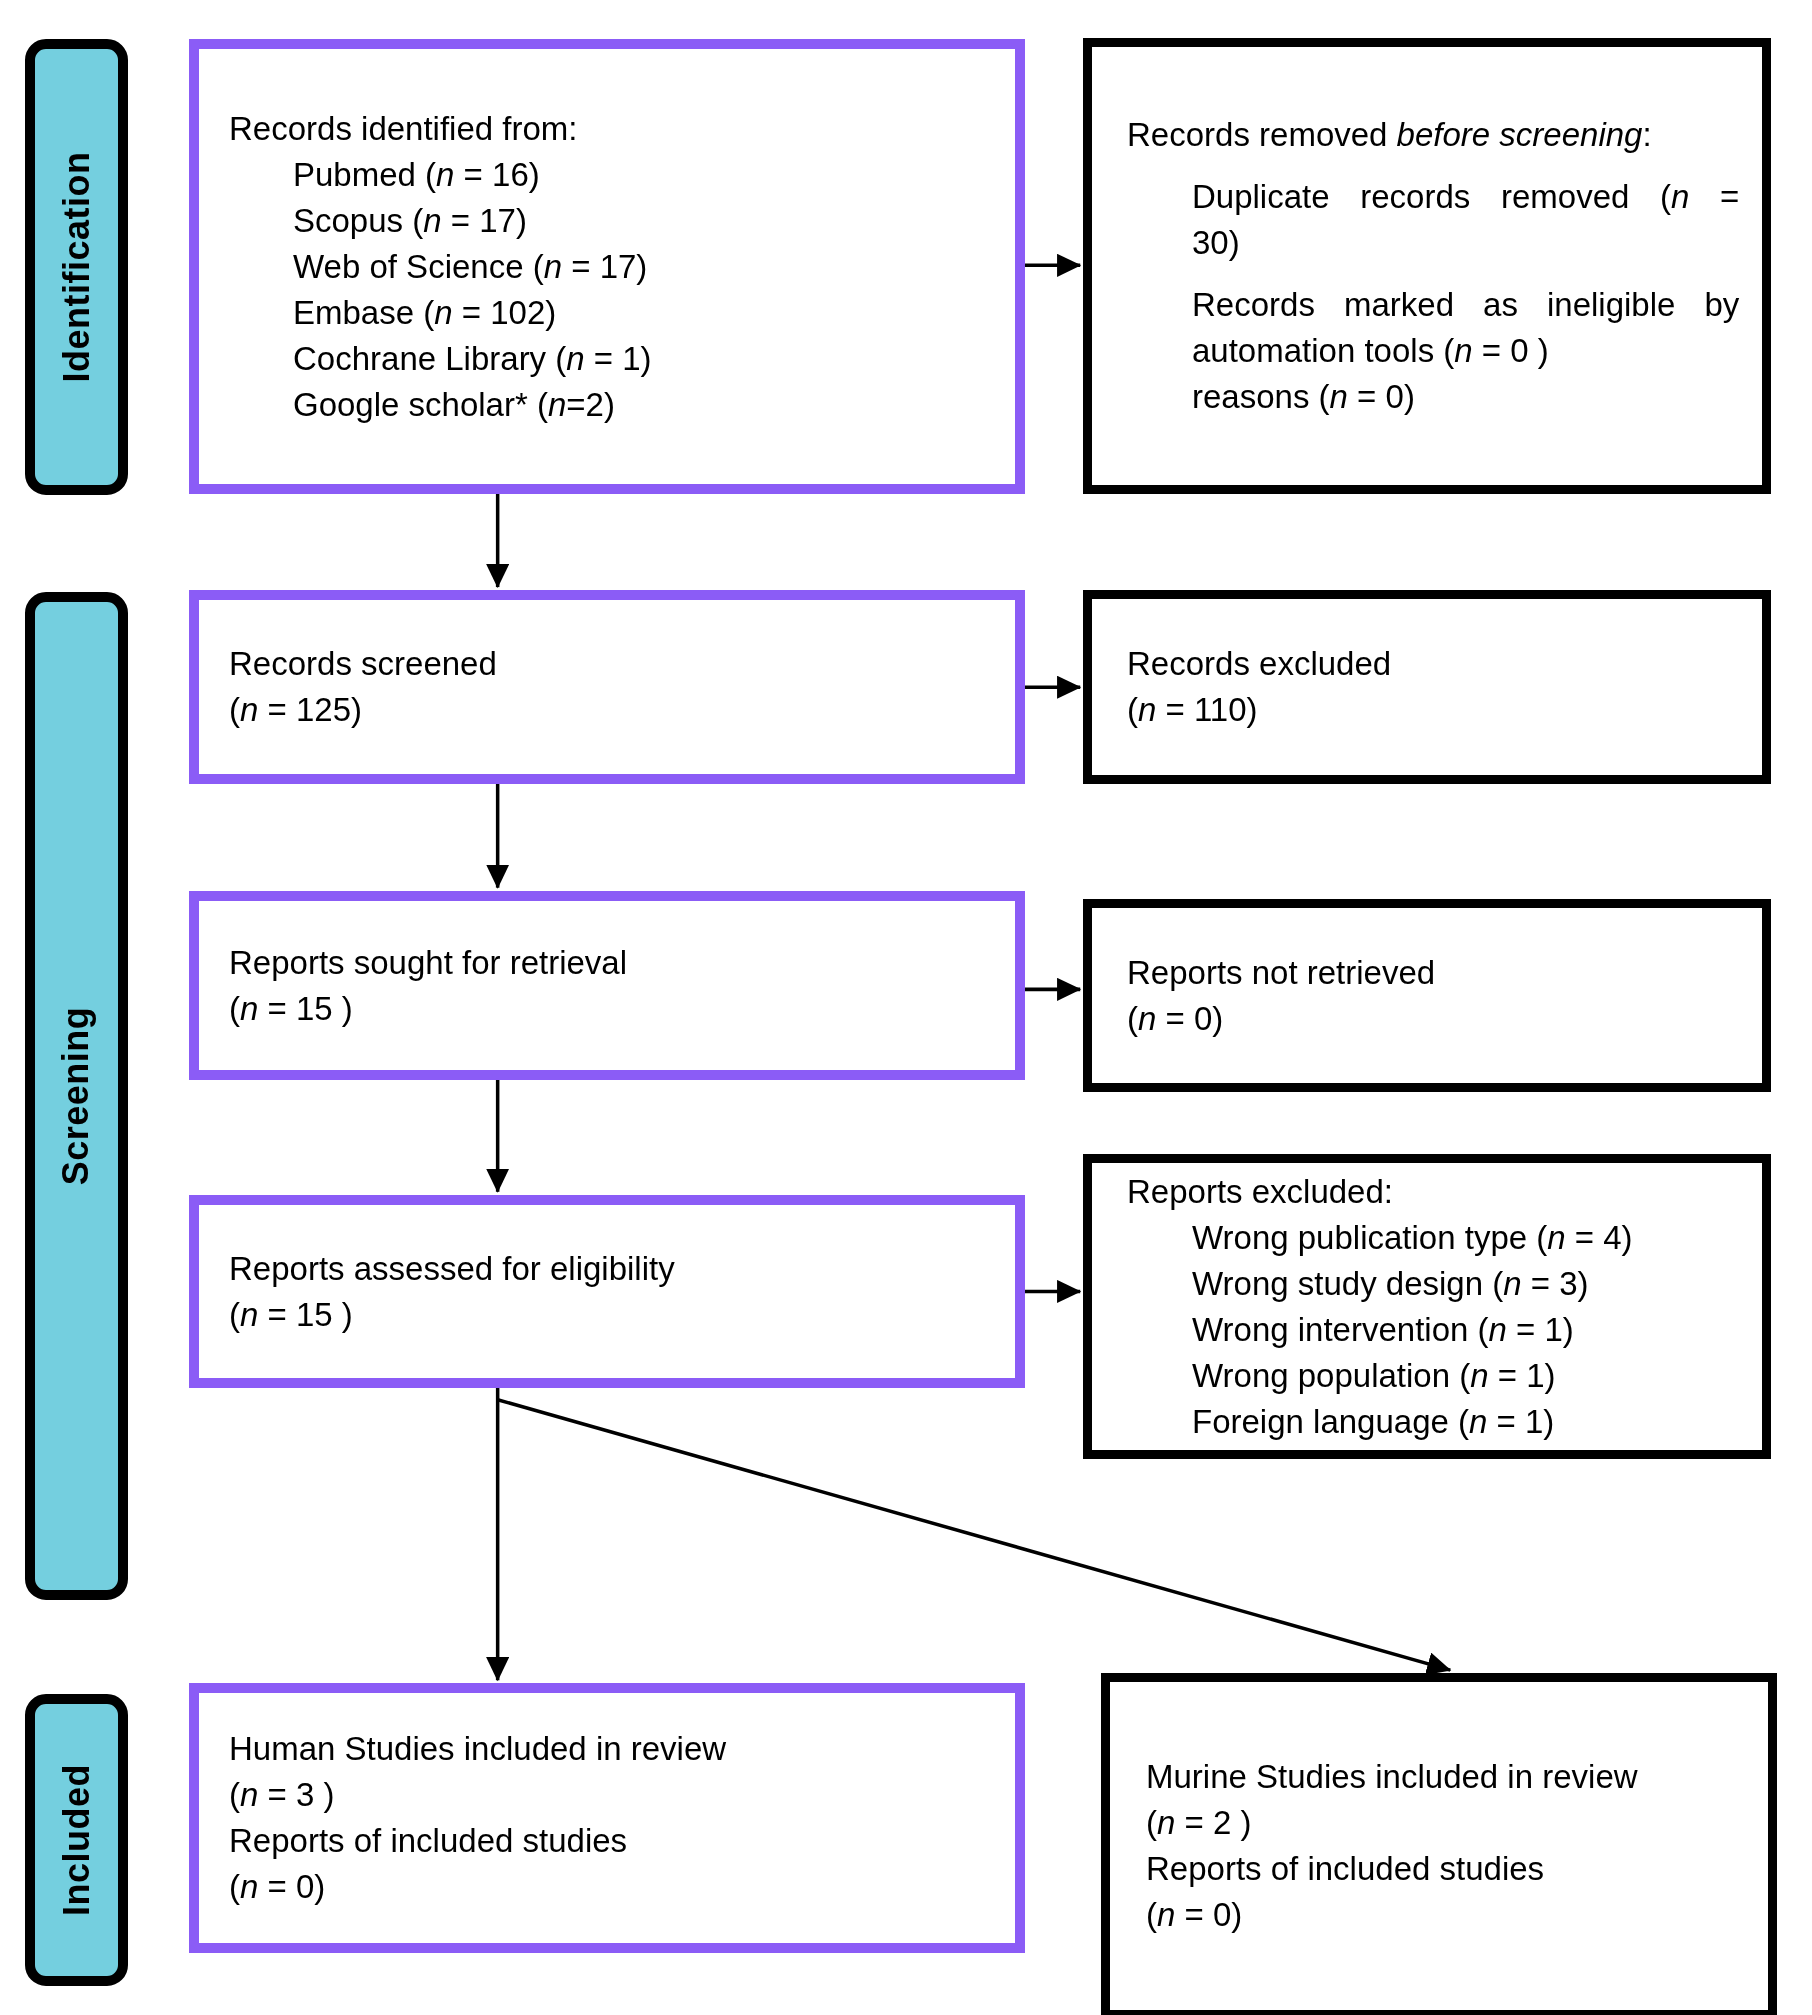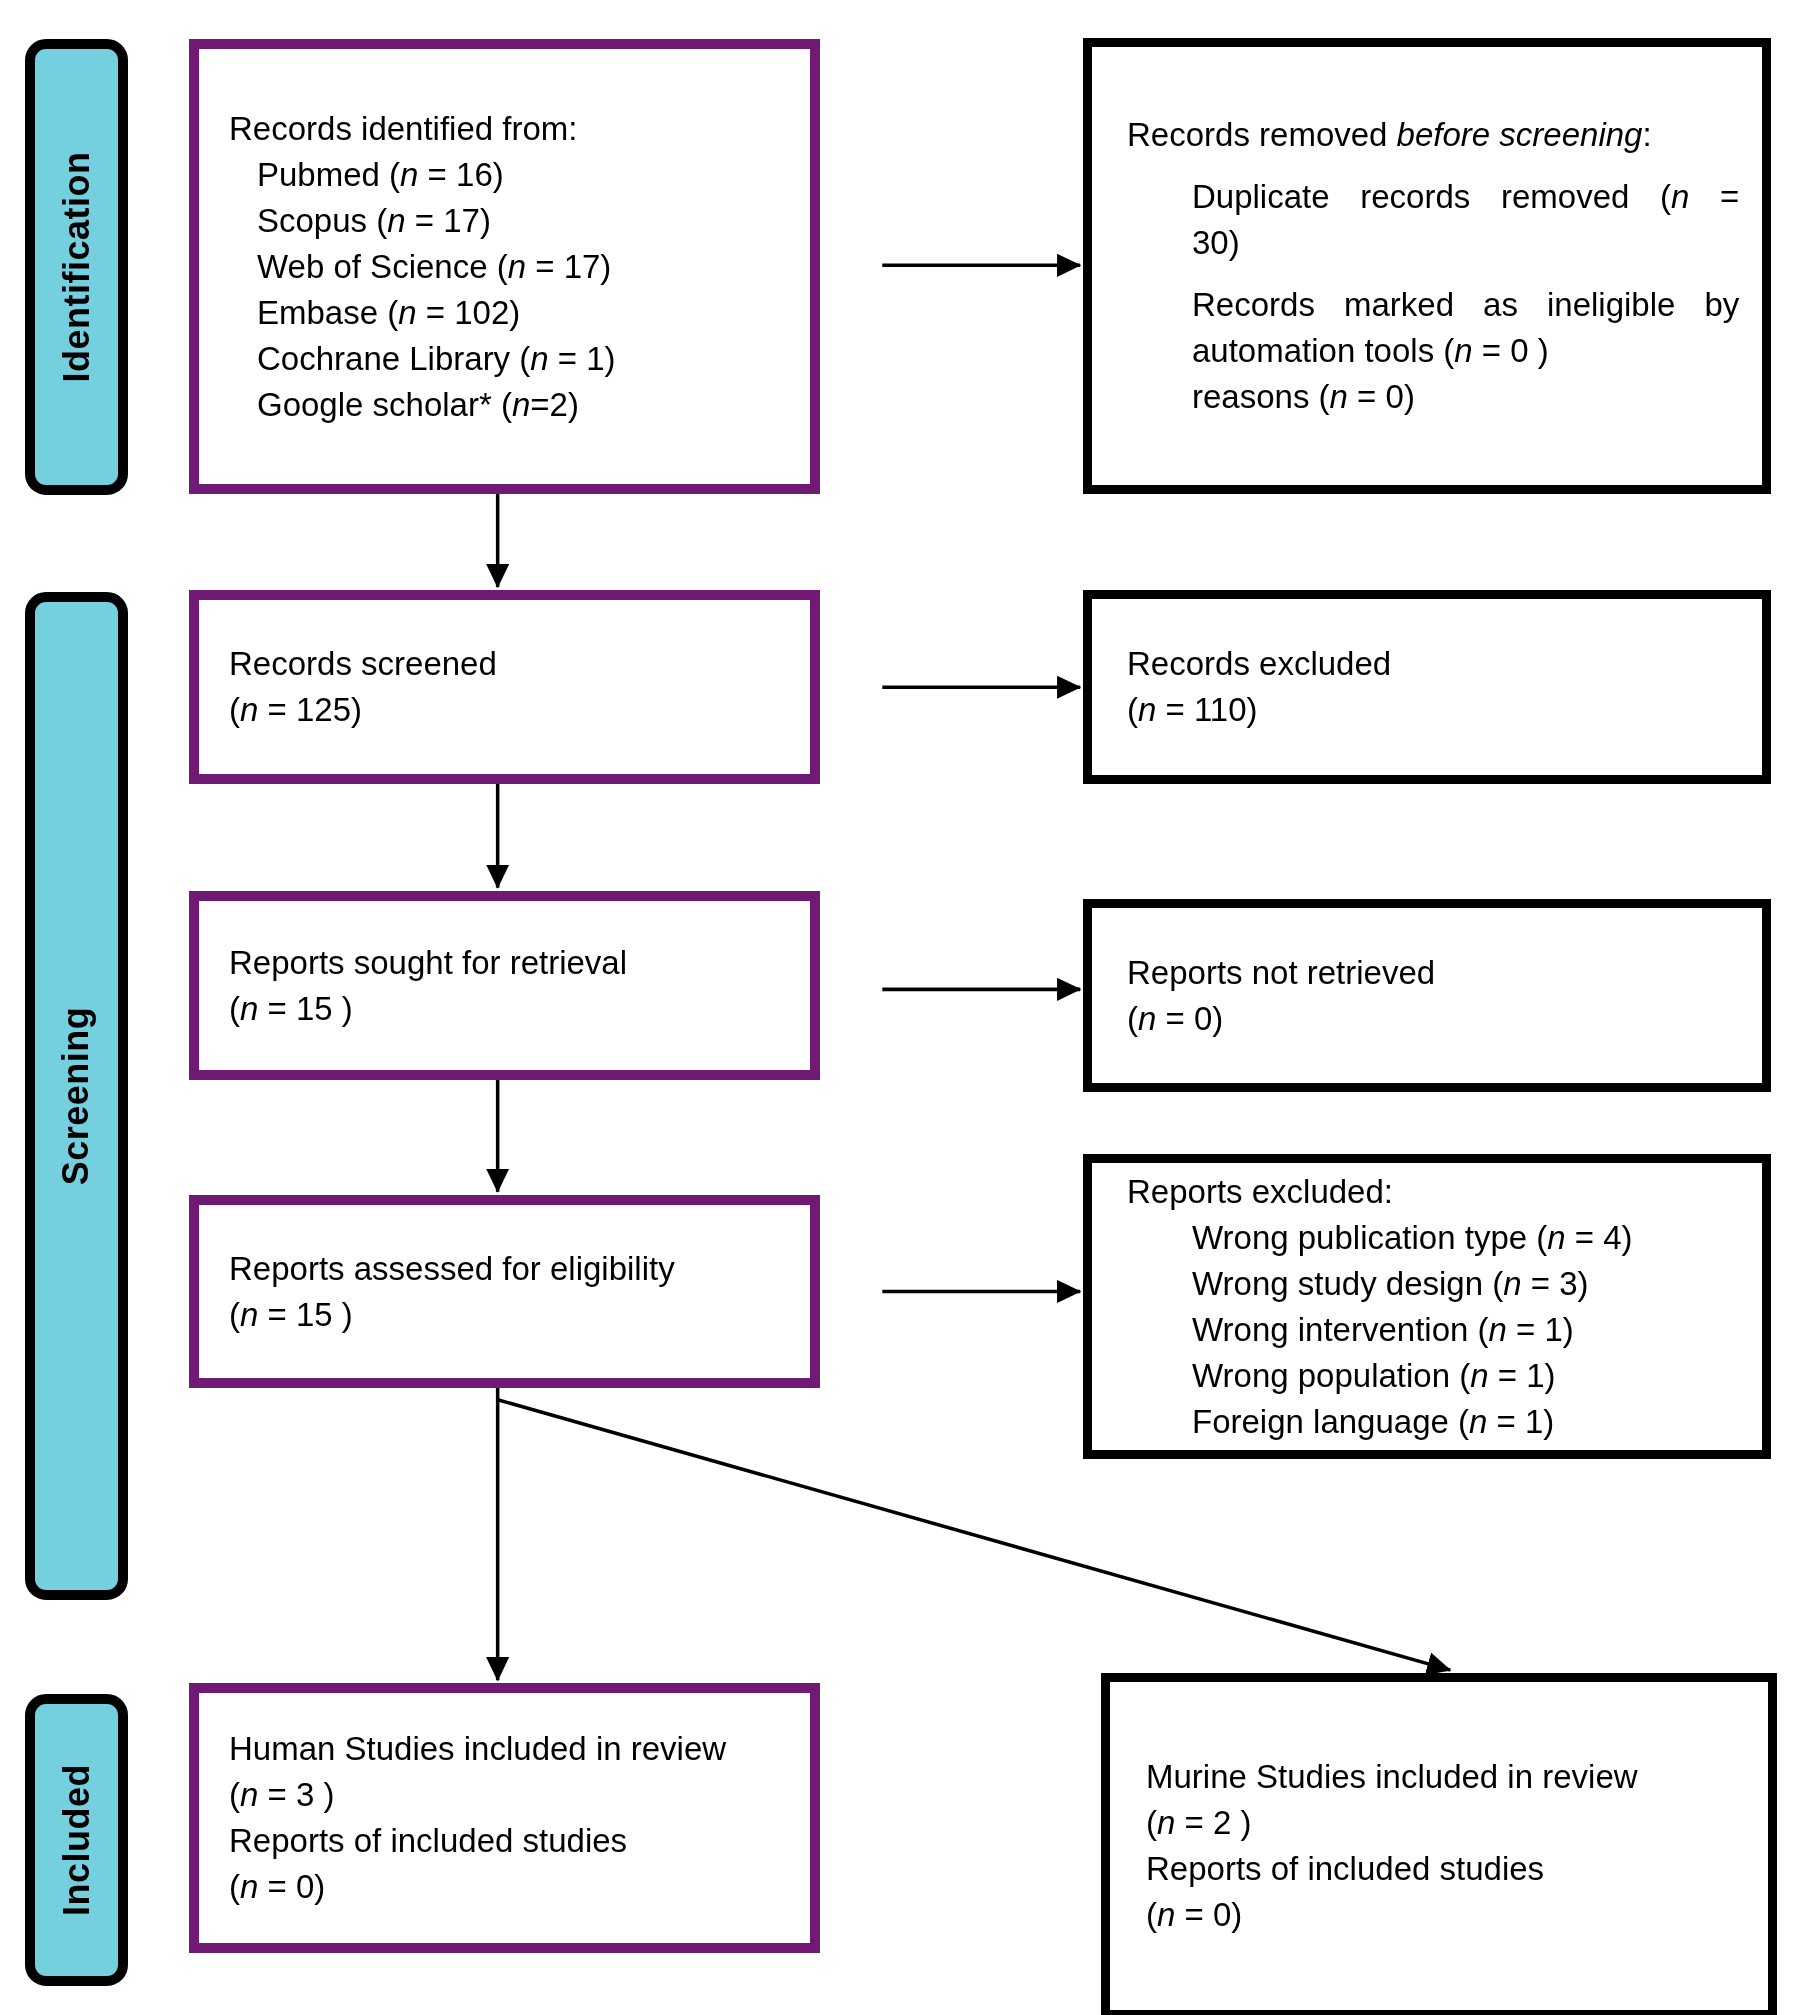--- a/index.html
+++ b/index.html
@@ -42,38 +42,38 @@
     box-sizing: border-box;
     background: #ffffff;
     display: flex;
     flex-direction: column;
     justify-content: center;
     font-size: 33px;
     line-height: 46px;
   }
   .box.left {
     left: 189px;
-    width: 631px;
-    border: 10px solid #701a75;
+    width: 836px;
+    border: 10px solid #8b5cf6;
     padding: 10px 20px 10px 30px;
   }
   .box.right {
     left: 1083px;
     width: 688px;
     border: 9px solid #000000;
     padding: 10px 22.7px 10px 35px;
   }
   .box.b10 {
     left: 1101px;
     width: 676px;
     border: 9px solid #000000;
     padding: 10px 15px 10px 36px;
   }
   .line { white-space: normal; }
-  .ind  { margin-left: 28px; }
+  .ind  { margin-left: 64px; }
   .right .ind, .b10 .ind { margin-left: 65px; }
   .just {
     text-align: justify;
     text-align-last: justify;
     margin-top: 16px;
   }
   .arrows {
     position: absolute;
     top: 0; left: 0;
   }

